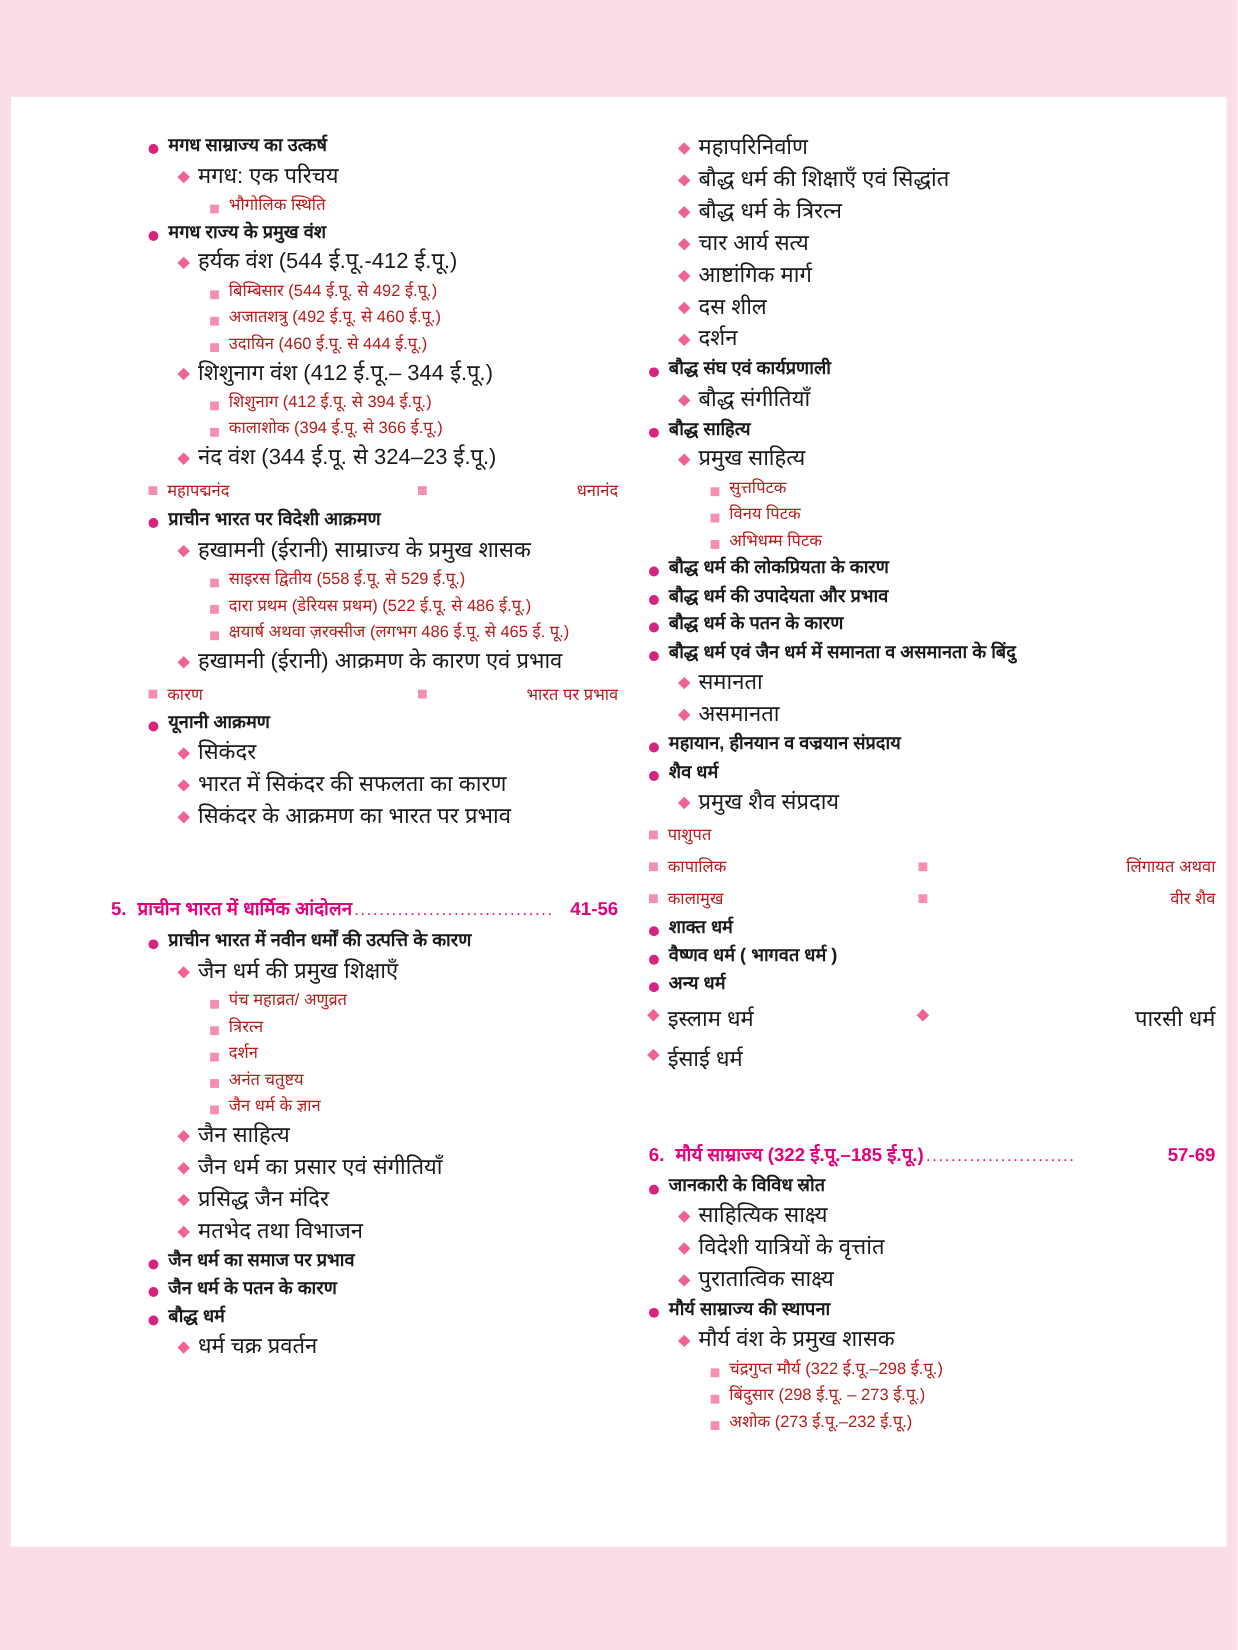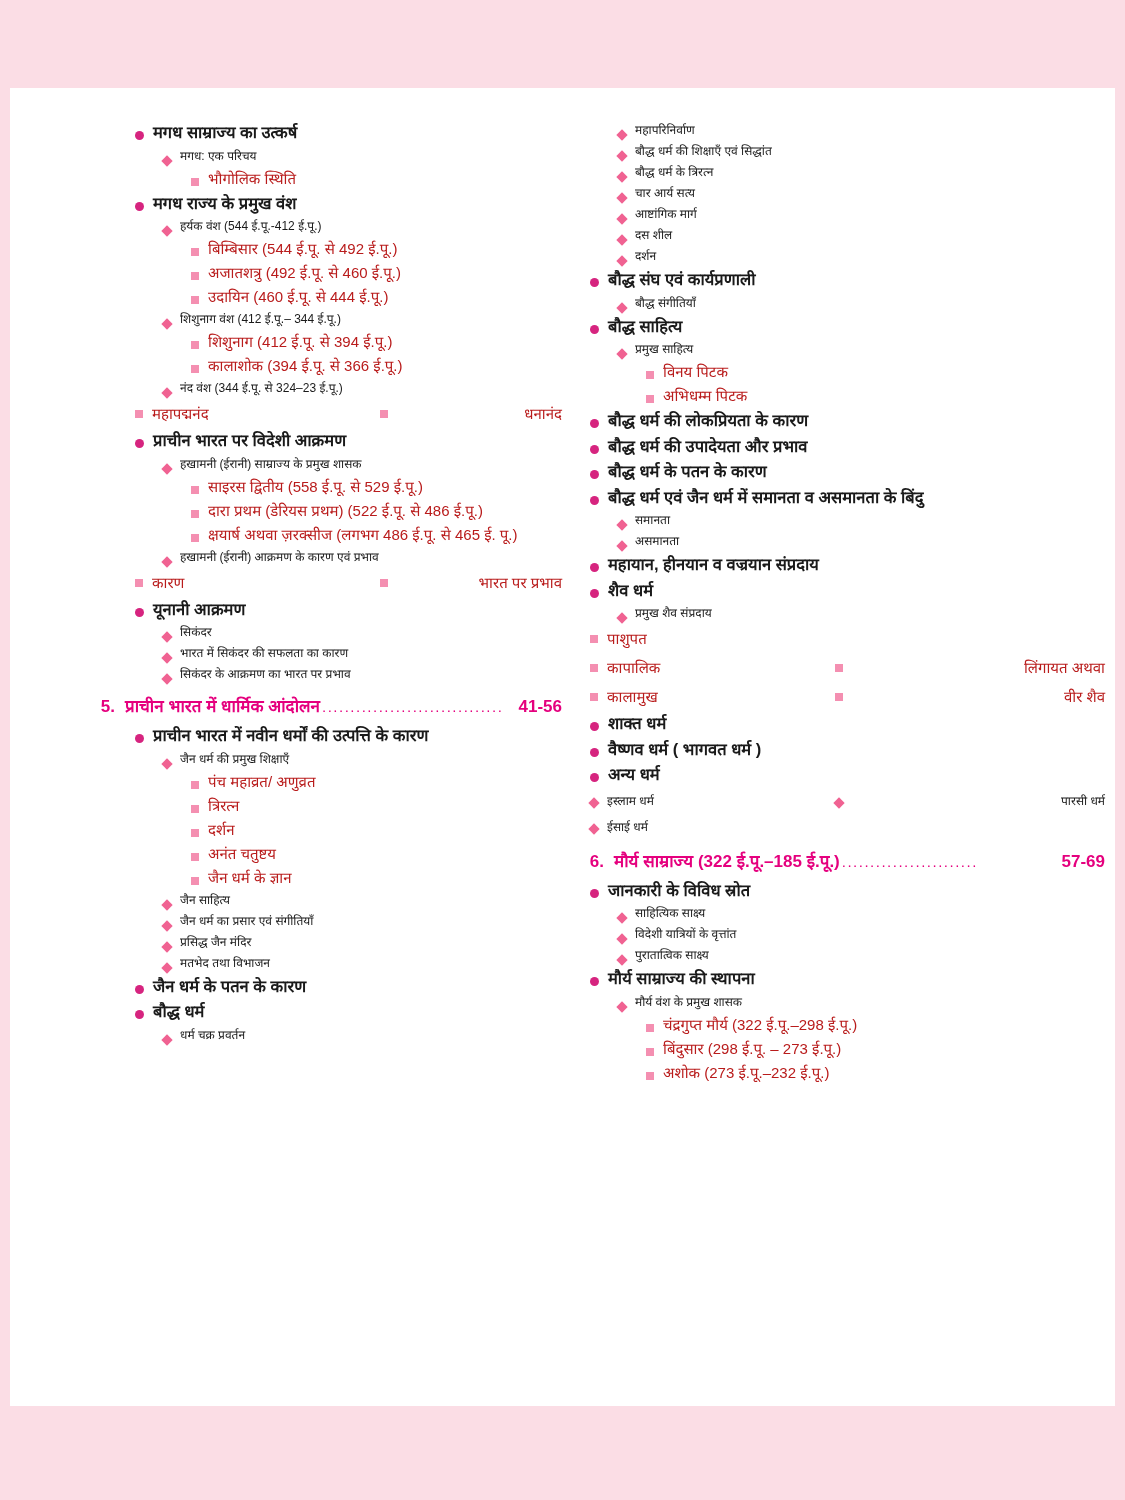--- a/index.html
+++ b/index.html
@@ -84,21 +84,21 @@
   .lvl2 { margin-left: 28px; }
   .lvl3 { margin-left: 56px; }
 
   .t-h1 {
     color: #1a1a1a;
     font-size: 16.5px;
     font-weight: bold;
   }
   .t-h2 {
     color: #1a1a1a;
-    font-size: 12px;
+    font-size: 20px;
     font-weight: normal;
   }
   .t-h3 {
     color: #b91c1c;
     font-size: 15px;
     font-weight: normal;
   }
 
   
   .chapter {
@@ -111,20 +111,21 @@
   }
   .chapter .num {
     flex: 0 0 auto;
     width: 28px;
     text-align: right;
     margin-right: 10px;
   }
   .chapter .ctitle {
     flex: 0 0 auto;
     white-space: nowrap;
+    margin-top: 48px;
   }
   .chapter .dots {
     flex: 1 1 auto;
     overflow: hidden;
     white-space: nowrap;
     letter-spacing: 1.5px;
     margin: 0 2px;
     font-weight: normal;
     font-size: 15px;
   }
@@ -316,20 +317,24 @@
       <div class="row lvl2">
         <span class="bullet b-diamond"></span>
         <span class="txt t-h2">प्रसिद्ध जैन मंदिर</span>
       </div>
       <div class="row lvl2">
         <span class="bullet b-diamond"></span>
         <span class="txt t-h2">मतभेद तथा विभाजन</span>
       </div>
       <div class="row lvl1">
         <span class="bullet b-dot"></span>
+        <span class="txt t-h1">जैन धर्म का समाज पर प्रभाव</span>
+      </div>
+      <div class="row lvl1">
+        <span class="bullet b-dot"></span>
         <span class="txt t-h1">जैन धर्म के पतन के कारण</span>
       </div>
       <div class="row lvl1">
         <span class="bullet b-dot"></span>
         <span class="txt t-h1">बौद्ध धर्म</span>
       </div>
       <div class="row lvl2">
         <span class="bullet b-diamond"></span>
         <span class="txt t-h2">धर्म चक्र प्रवर्तन</span>
       </div>
@@ -374,20 +379,24 @@
         <span class="bullet b-diamond"></span>
         <span class="txt t-h2">बौद्ध संगीतियाँ</span>
       </div>
       <div class="row lvl1">
         <span class="bullet b-dot"></span>
         <span class="txt t-h1">बौद्ध साहित्य</span>
       </div>
       <div class="row lvl2">
         <span class="bullet b-diamond"></span>
         <span class="txt t-h2">प्रमुख साहित्य</span>
+      </div>
+      <div class="row lvl3">
+        <span class="bullet b-square"></span>
+        <span class="txt t-h3">सुत्तपिटक</span>
       </div>
       <div class="row lvl3">
         <span class="bullet b-square"></span>
         <span class="txt t-h3">विनय पिटक</span>
       </div>
       <div class="row lvl3">
         <span class="bullet b-square"></span>
         <span class="txt t-h3">अभिधम्म पिटक</span>
       </div>
       <div class="row lvl1">

